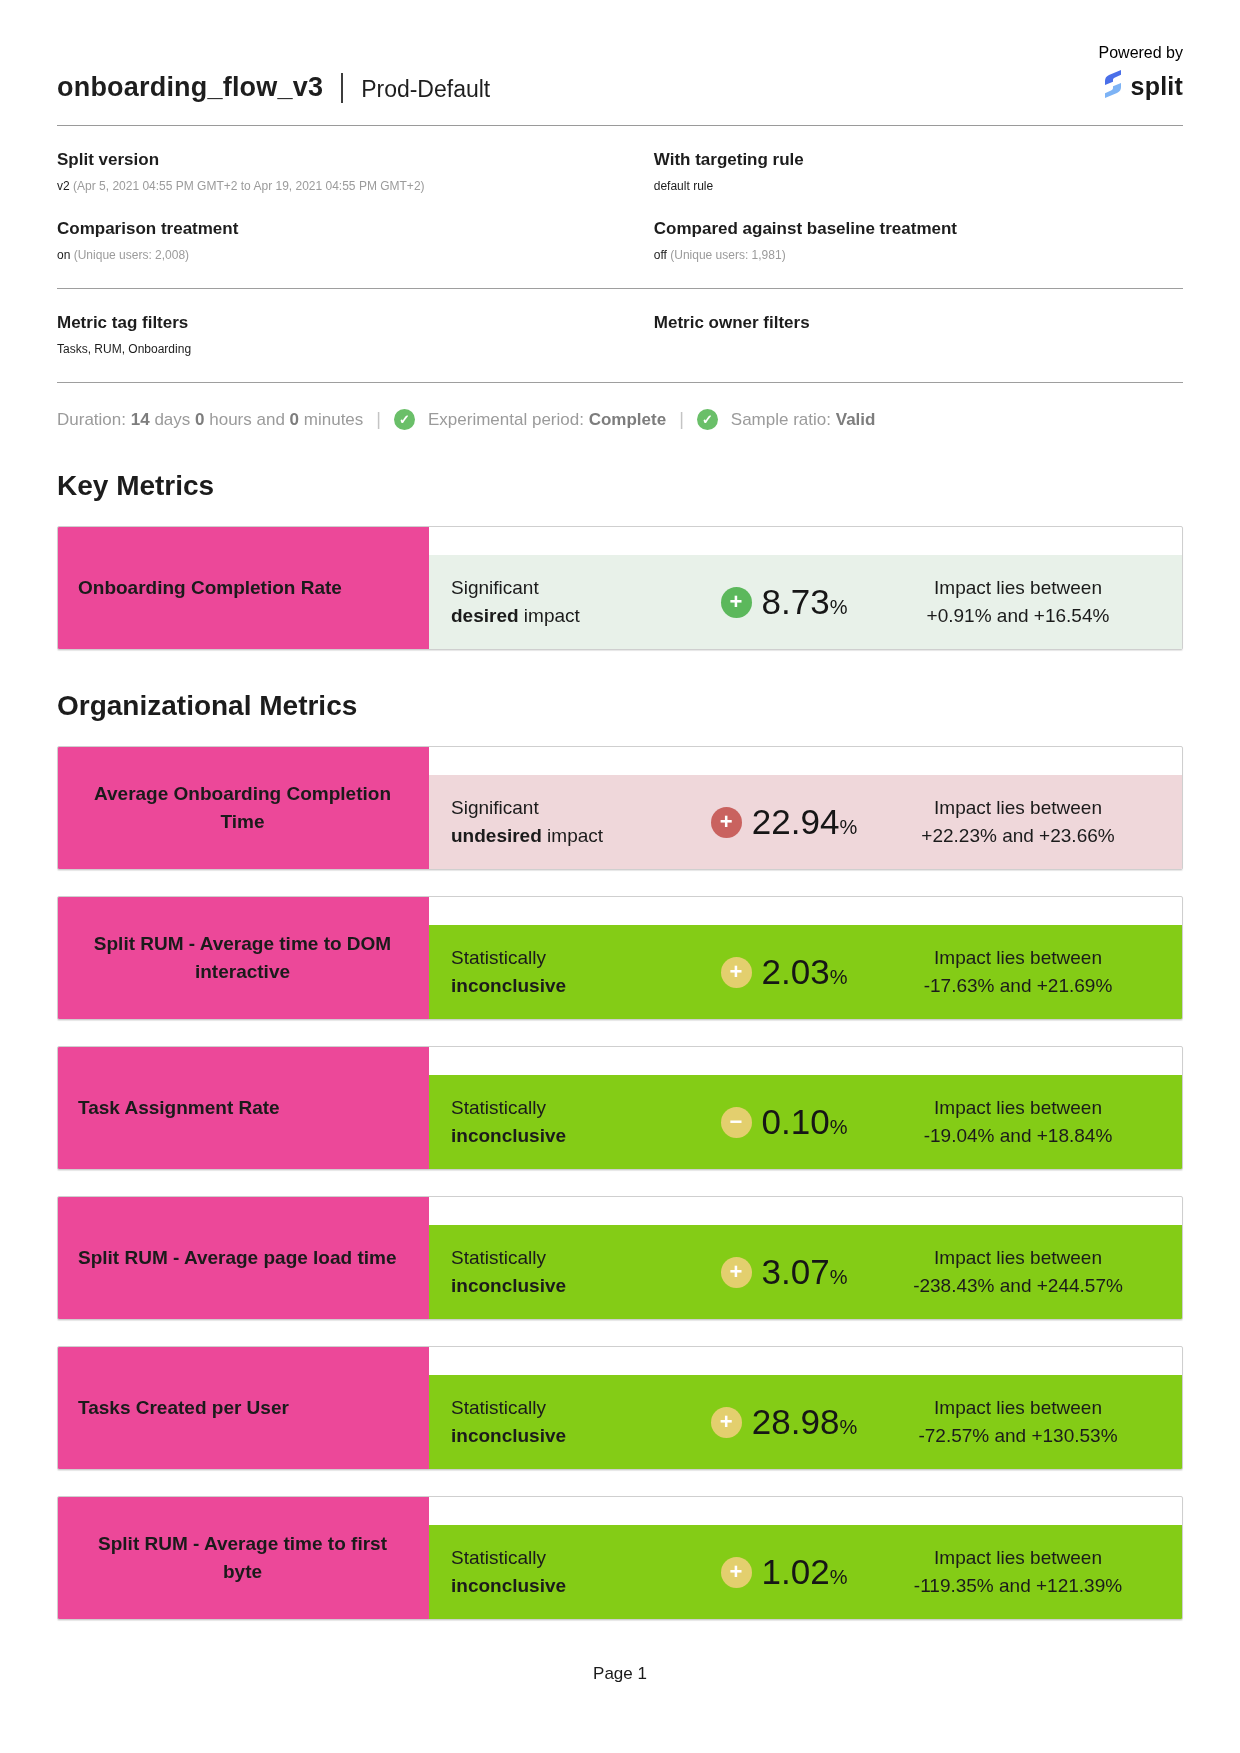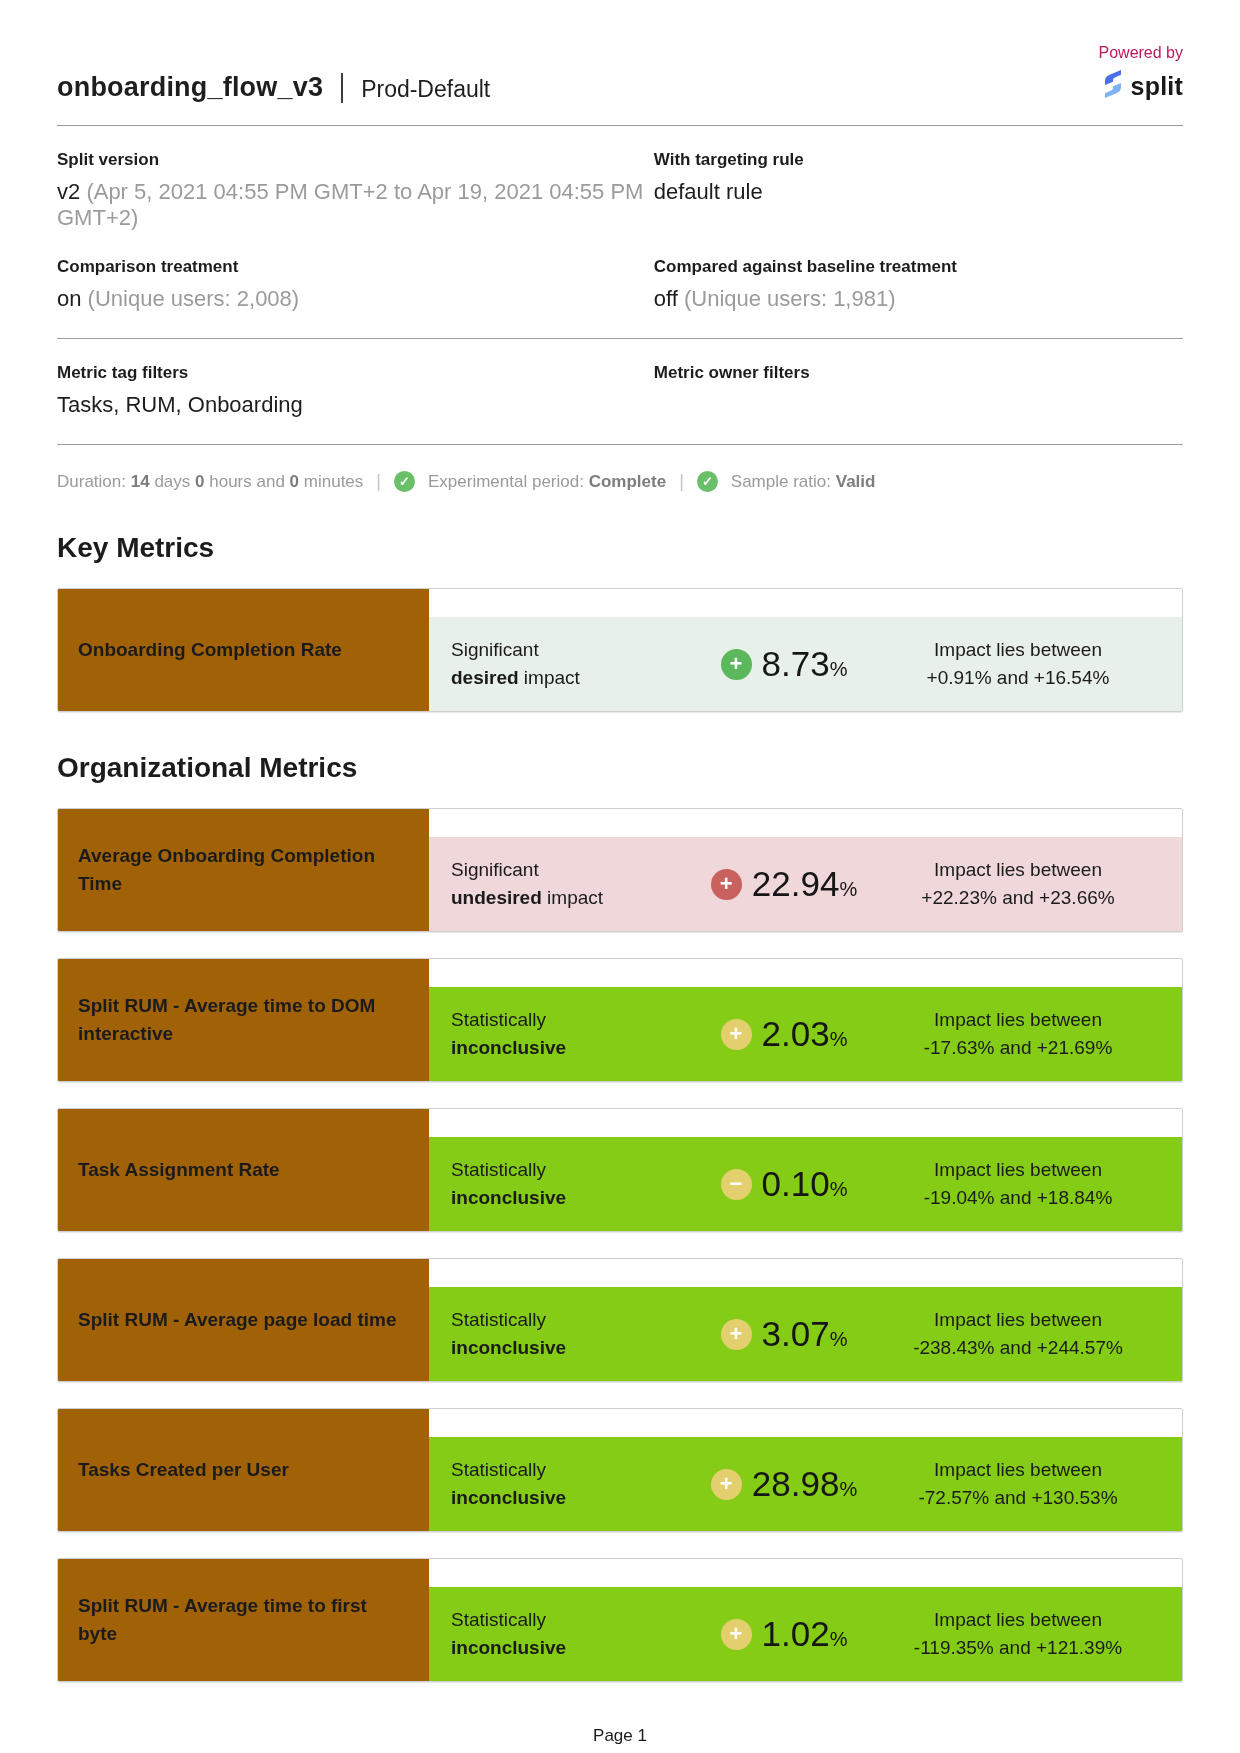--- a/index.html
+++ b/index.html
@@ -11,30 +11,30 @@
   .page { padding:44px 57px 28px; box-sizing:border-box; }
 
   
   .header { display:flex; justify-content:space-between; align-items:flex-end;
             padding-bottom:22px; border-bottom:1px solid #9a9a9a; }
   .title-row { display:flex; align-items:flex-end; gap:18px; }
   .split-name { font-size:27px; font-weight:700; color:#1e1e1e; letter-spacing:.2px; }
   .title-sep { width:2px; height:30px; background:#3c3c3c; }
   .env-name { font-size:23px; font-weight:400; color:#1e1e1e; }
   .brand-box { display:flex; flex-direction:column; align-items:flex-end; gap:7px; }
-  .powered { font-size:16px; color:#be185d; }
+  .powered { font-size:16px; color:#000000; }
   .logo-row { display:flex; align-items:center; gap:5px; }
   .logo-text { font-size:25px; font-weight:700; color:#191919; letter-spacing:.2px; }
 
   
   .meta-grid { display:grid; grid-template-columns:53% 47%; padding-top:24px;
                border-bottom:1px solid #9e9e9e; }
   .meta-item { margin-bottom:26px; }
   .meta-label { font-size:17px; font-weight:700; color:#1d1d1d; margin-bottom:9px; }
-  .meta-value { font-size:22px; color:#1d1d1d; }
+  .meta-value { font-size:12px; color:#1d1d1d; }
   .muted { color:#9b9b9b; }
 
   
   .status-row { margin:26px 0 38px; display:flex; align-items:center; gap:13px;
                 font-size:17px; color:#9b9b9b; }
   .status-row b { color:#7d7d7d; }
   .vbar { color:#c4c4c4; font-size:18px; }
   .check { width:21px; height:21px; border-radius:50%; background:#6abf69; color:#fff;
            display:inline-flex; align-items:center; justify-content:center;
            font-size:13px; font-weight:700; flex:0 0 auto; }
@@ -42,21 +42,21 @@
   
   .section-title { font-size:28px; font-weight:700; color:#1c1c1c; margin:40px 0 24px; }
 
   
   .metric-card { display:flex; border:1px solid #cfcfcf; border-radius:2px;
                  height:122px; margin-bottom:26px; overflow:hidden;
                  box-shadow:0 1px 1px rgba(0,0,0,.10); }
   .metric-name { width:371px; flex:0 0 371px; box-sizing:border-box;
                  display:flex; align-items:center; padding:0 22px 0 20px;
                  font-size:19px; font-weight:700; color:#1b1b1b; line-height:1.45;
-                 background:#a16207; }
+                 background:#ec4899;text-align:center; }
   .metric-body { flex:1; display:flex; align-items:center;margin-top:28px; }
   .tone-desired      { background:#e8f1e9; }
   .tone-undesired    { background:#efd7da; }
   .tone-inconclusive { background:#84cc16; }
 
   .status-block { width:240px; flex:0 0 240px; box-sizing:border-box; padding-left:22px;
                   font-size:19px; color:#1b1b1b; line-height:1.5; }
   .status-block b { font-weight:700; }
 
   .value-block { width:230px; flex:0 0 230px; display:flex; align-items:center;

